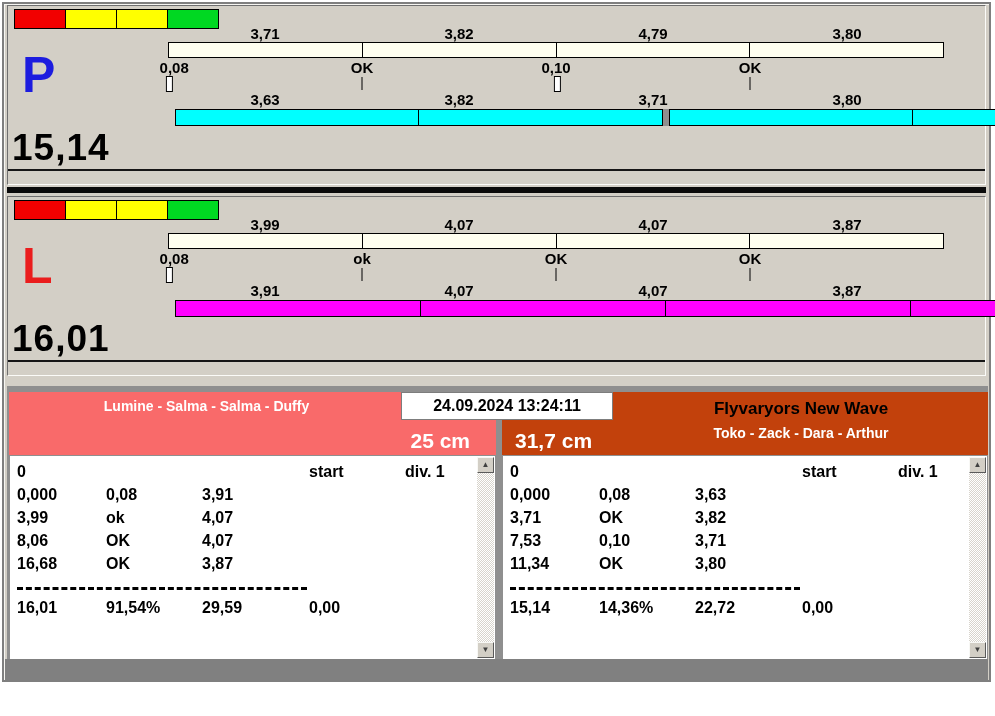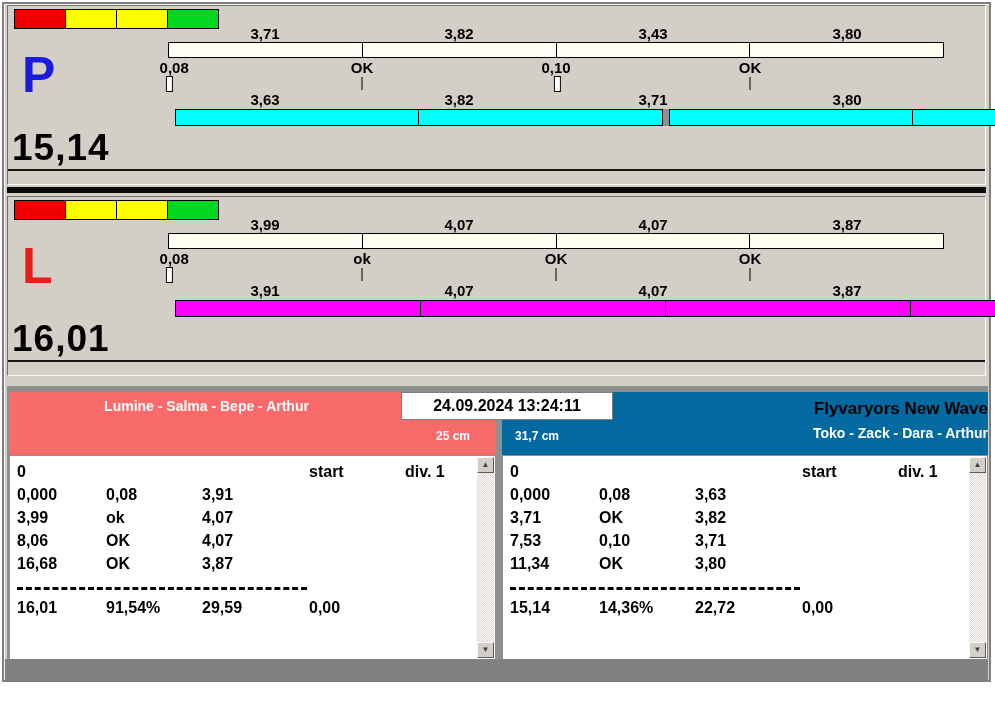--- a/index.html
+++ b/index.html
@@ -56,21 +56,21 @@
   
   .bottom { position: absolute; left: 3px; top: 382px; width: 981px; height: 274px; background: #8f8f8f; }
   .team-panel { position: absolute; top: 6px; height: 268px; }
   .team-panel.left  { left: 2px;  width: 487px; }
   .team-panel.right { left: 495px; width: 486px; }
   .team-header { position: absolute; left: 0; top: 0; right: 0; height: 63px; text-align: center; }
   .team-name { padding-top: 7px; font-size: 17px; color: #000; }
   .team-members { padding-top: 6px; font-size: 14px; color: #fff; }
   .team-panel.left  .team-name, .team-panel.left  .team-members { padding-right: 92px; }
   .team-panel.right .team-name, .team-panel.right .team-members { padding-left: 112px; }
-  .height-label { position: absolute; top: 37px; font-size: 12px; color: #fff; }
+  .height-label { position: absolute; top: 37px; font-size: 21px; color: #fff; }
   .team-panel.left  .height-label { right: 26px; }
   .team-panel.right .height-label { left: 13px; }
 
   .datetime-box {
     position: absolute; left: 394px; top: 6px; width: 212px; height: 28px;
     background: #fff; border: 1px solid #7d7d7d;
     font-size: 16px; line-height: 26px; text-align: center; z-index: 5;
   }
 
   .list {
@@ -108,21 +108,21 @@
       <div class="strip-seg" style="background-color: rgb(0, 216, 34);"></div>
     </div>
     <div class="lane-letter" style="color: rgb(28, 28, 223);">P</div>
     <div class="lane-total">15,14</div>
     <div class="lane-underline"></div>
 
     <div class="bars">
       <div class="seg-labels row1">
         <span>3,71</span>
         <span>3,82</span>
-        <span>3,43</span>
+        <span>4,79</span>
         <span>3,80</span>
       </div>
       <div class="bar top">
         <div class="bar-seg" style="background-color: rgb(255, 255, 240);"></div>
         <div class="bar-seg" style="background-color: rgb(255, 255, 240);"></div>
         <div class="bar-seg" style="background-color: rgb(255, 255, 240);"></div>
         <div class="bar-seg" style="background-color: rgb(255, 255, 240);"></div>
       </div>
       <div class="exch-row">
         <span class="exch-label" style="left:0.8%">0,08</span>
@@ -203,21 +203,21 @@
       </div>
     </div>
   </div>
 
   <div class="bottom">
 
     <div class="datetime-box">24.09.2024 13:24:11</div>
 
     <div class="team-panel left">
       <div class="team-header" style="background-color: rgb(249, 106, 106);">
-        <div class="team-members">Lumine - Salma - Bepe - Arthur</div>
+        <div class="team-members">Lumine - Salma - Salma - Duffy</div>
         <div class="height-label">25 cm</div>
       </div>
       <div class="list">
         <div class="rows">
           <div class="row">
             <span class="c0">0</span>
             <span class="c3">start</span>
             <span class="c4">div. 1</span>
           </div>
           <div class="row">
@@ -251,21 +251,21 @@
           </div>
         </div>
         <div class="sb">
           <div class="sb-btn up"><span>▲</span></div>
           <div class="sb-btn down"><span>▼</span></div>
         </div>
       </div>
     </div>
 
     <div class="team-panel right">
-      <div class="team-header" style="background-color: #0369a1; text-align: right;">
+      <div class="team-header" style="background-color: #c2410c;">
         <div class="team-name">Flyvaryors New Wave</div>
         <div class="team-members">Toko - Zack - Dara - Arthur</div>
         <div class="height-label">31,7 cm</div>
       </div>
       <div class="list">
         <div class="rows">
           <div class="row">
             <span class="c0">0</span>
             <span class="c3">start</span>
             <span class="c4">div. 1</span>

